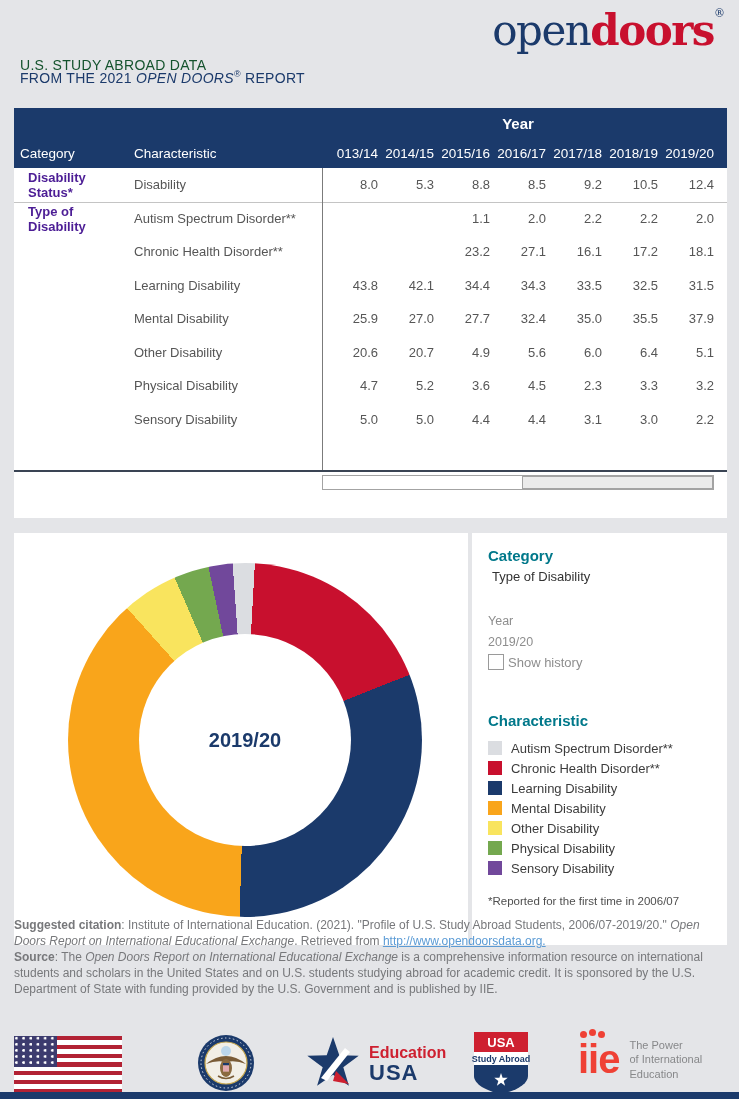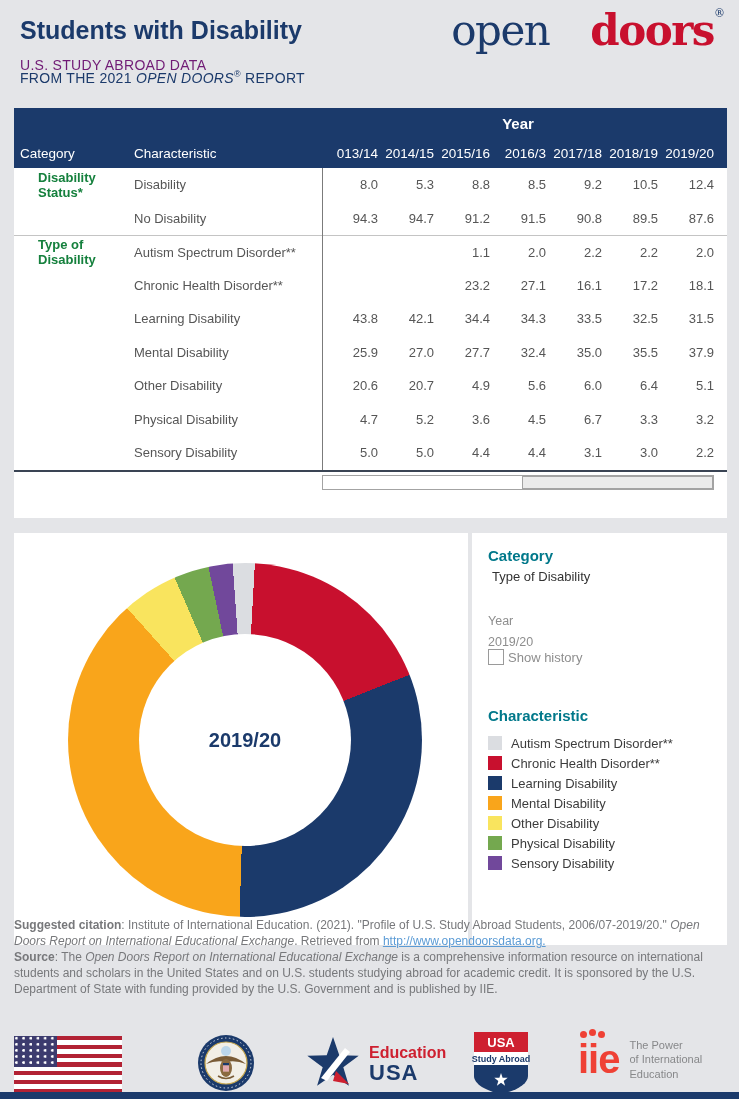--- a/index.html
+++ b/index.html
@@ -1,59 +1,59 @@
 <!DOCTYPE html>
 <html><head>
 <meta charset="utf-8">
 <style>
   * { margin:0; padding:0; box-sizing:border-box; }
   body { background:#E4E5E8; font-family:"Liberation Sans", sans-serif; }
   .page { position:relative; width:739px; height:1099px; background:#E4E5E8; overflow:hidden; }
 
   
   .title { position:absolute; left:20px; top:16px; font-size:25px; font-weight:bold; color:#1B3A6B; }
-  .subtitle1 { position:absolute; left:20px; top:57px; font-size:14px; color:#701a75; letter-spacing:.3px; }
+  .subtitle1 { position:absolute; left:20px; top:57px; font-size:14px; color:#14532d; letter-spacing:.3px; }
   .subtitle2 { position:absolute; left:20px; top:69px; font-size:14px; color:#1B3A6B; letter-spacing:.3px; }
   .subtitle2 .it { font-style:italic; }
   .sup { font-size:9px; vertical-align:super; }
   .logo { position:absolute; right:14px; top:8px; font-family:"DejaVu Serif", serif; font-size:42px; letter-spacing:-1.5px; line-height:1; }
   .logo .open { color:#1B3A6B; }
-  .logo .doors { color:#C8102E; font-weight:bold;margin-left:41px; }
+  .logo .doors { color:#C8102E; font-weight:bold; }
   .logo .reg { font-size:11px; color:#1B3A6B; vertical-align:28px; letter-spacing:0; }
 
   
   .table-card { position:absolute; left:14px; top:108px; width:713px; height:410px; background:#fff; }
   .t-head { position:relative; height:60px; background:#1B3A6B; color:#fff; }
   .t-year-title { position:absolute; left:308px; top:7px; width:392px; text-align:center; font-size:15px; font-weight:bold; }
   .t-head-row { position:absolute; bottom:0; left:0; width:713px; display:grid; grid-template-columns:120px 188px repeat(7,56px); align-items:end; padding-bottom:7px; font-size:13.5px; }
   .th-cat { padding-left:6px; }
   .th-year { text-align:right; }
   .t-body { position:relative; }
   .t-row { display:grid; grid-template-columns:120px 188px repeat(7,56px); height:33.5px; align-items:center; font-size:13px; color:#565656; }
   .t-row.group-sep { border-top:1px solid #C4C4C4; }
-  .td.cat { padding-left:24px; font-weight:bold; color:#15803d; }
+  .td.cat { padding-left:14px; font-weight:bold; color:#4c1d95; }
   .td.val { text-align:right; }
   .v-divider { position:absolute; left:308px; top:60px; width:1px; height:302px; background:#7B7B7B; }
   .t-bottom { position:absolute; left:0; top:362px; width:713px; height:2px; background:#3A4454; }
   .h-scrollbar { position:absolute; left:308px; top:367px; width:392px; height:15px; background:#fff; border:1px solid #A3A3A3; }
   .h-scroll-thumb { position:absolute; left:51%; top:0; width:49%; height:100%; background:#EBEBEB; border:1px solid #A3A3A3; }
 
   
   .chart-card { position:absolute; left:14px; top:533px; width:454px; height:412px; background:#fff; }
   .donut { position:absolute; left:54px; top:30px; width:354px; height:354px; border-radius:50%; }
   .donut-hole { position:absolute; left:125px; top:101px; width:212px; height:212px; border-radius:50%; background:#fff; display:flex; align-items:center; justify-content:center; }
   .donut-label { font-size:20px; font-weight:bold; color:#1B3A6B; }
 
   
   .panel-card { position:absolute; left:472px; top:533px; width:255px; height:412px; background:#fff; padding:14px 16px; }
   .panel-h { color:#00788A; font-size:15px; font-weight:bold; }
   .panel-cat-value { margin:5px 0 0 4px; font-size:13px; color:#333; }
   .panel-year-label { margin-top:30px; font-size:12.5px; color:#8E8E8E; }
   .panel-year-value { margin-top:7px; font-size:12.5px; color:#8E8E8E; }
-  .show-history { display:flex; align-items:center; }
+  .show-history { margin-top:5px; display:flex; align-items:center; }
   .checkbox { width:16px; height:16px; border:1px solid #9A9A9A; background:#fff; display:inline-block; }
   .show-history span.lbl { font-size:13px; color:#8E8E8E; margin-left:4px; }
   .char-h { margin-top:42px; }
   .legend { margin-top:9px; }
   .legend-item { display:flex; align-items:center; height:20px; }
   .legend-swatch { width:14px; height:14px; margin-right:9px; flex:0 0 auto; }
   .legend-label { font-size:13px; color:#3C3C3C; white-space:nowrap; }
   .footnotes { margin-top:16px; font-size:11.5px; color:#4F4F4F; line-height:1.35; width:228px; }
 
   
@@ -80,63 +80,51 @@
   .iie-dots i { width:7px; height:7px; border-radius:50%; background:#EF4135; margin-right:2px; }
   .iie-dots i:nth-child(2){ margin-top:-2px; }
   .iie-tag { margin-left:10px; font-size:11px; color:#87888A; line-height:1.3; }
   .bottom-bar { position:absolute; left:0; bottom:0; width:739px; height:7px; background:#1B3A6B; }
 </style>
 </head>
 <body>
 
 <div class="page">
 
-  <div class="title">Students with Disability</div>
   <div class="subtitle1">U.S. STUDY ABROAD DATA</div>
   <div class="subtitle2"><span>FROM THE 2021 </span><span class="it">OPEN DOORS</span><span class="sup">®</span><span> REPORT</span></div>
   <div class="logo"><span class="open">open</span><span class="doors">doors</span><span class="reg">®</span></div>
 
   <div class="table-card">
     <div class="t-head">
       <div class="t-year-title">Year</div>
       <div class="t-head-row">
         <div class="th-cat">Category</div>
         <div>Characteristic</div>
 
       <div class="th-year">013/14</div>
           <div class="th-year">2014/15</div>
           <div class="th-year">2015/16</div>
-          <div class="th-year">2016/3</div>
+          <div class="th-year">2016/17</div>
           <div class="th-year">2017/18</div>
           <div class="th-year">2018/19</div>
           <div class="th-year">2019/20</div>
         </div>
     </div>
     <div class="t-body" id="table-body">
         <div class="t-row">
           <div class="td cat">Disability Status*</div>
           <div>Disability</div>
           <div class="td val">8.0</div>
           <div class="td val">5.3</div>
           <div class="td val">8.8</div>
           <div class="td val">8.5</div>
           <div class="td val">9.2</div>
           <div class="td val">10.5</div>
           <div class="td val">12.4</div>
-        </div>
-        <div class="t-row">
-          <div class="td cat"></div>
-          <div>No Disability</div>
-          <div class="td val">94.3</div>
-          <div class="td val">94.7</div>
-          <div class="td val">91.2</div>
-          <div class="td val">91.5</div>
-          <div class="td val">90.8</div>
-          <div class="td val">89.5</div>
-          <div class="td val">87.6</div>
         </div>
         <div class="t-row group-sep">
           <div class="td cat">Type of Disability</div>
           <div>Autism Spectrum Disorder**</div>
           <div class="td val"></div>
           <div class="td val"></div>
           <div class="td val">1.1</div>
           <div class="td val">2.0</div>
           <div class="td val">2.2</div>
           <div class="td val">2.2</div>
@@ -186,21 +174,21 @@
           <div class="td val">6.4</div>
           <div class="td val">5.1</div>
         </div>
         <div class="t-row">
           <div class="td cat"></div>
           <div>Physical Disability</div>
           <div class="td val">4.7</div>
           <div class="td val">5.2</div>
           <div class="td val">3.6</div>
           <div class="td val">4.5</div>
-          <div class="td val">6.7</div>
+          <div class="td val">2.3</div>
           <div class="td val">3.3</div>
           <div class="td val">3.2</div>
         </div>
         <div class="t-row">
           <div class="td cat"></div>
           <div>Sensory Disability</div>
           <div class="td val">5.0</div>
           <div class="td val">5.0</div>
           <div class="td val">4.4</div>
           <div class="td val">4.4</div>
@@ -257,20 +245,21 @@
         <div class="legend-item">
           <span class="legend-swatch" style="background: rgb(116, 168, 79);"></span>
           <span class="legend-label">Physical Disability</span>
         </div>
         <div class="legend-item">
           <span class="legend-swatch" style="background: rgb(113, 72, 155);"></span>
           <span class="legend-label">Sensory Disability</span>
         </div>
       </div>
     <div class="footnotes">
+      <div>*Reported for the first time in 2006/07</div>
     </div>
   </div>
 
   <div class="citation">
     <div><b>Suggested citation</b><span>: Institute of International Education. (2021). "Profile of U.S. Study Abroad Students, 2006/07-2019/20." </span><span class="it">Open Doors Report on International Educational Exchange</span><span>. Retrieved from </span><span class="link">http://www.opendoorsdata.org.</span></div>
     <div><b>Source</b><span>: The </span><span class="it">Open Doors Report on International Educational Exchange</span><span> is a comprehensive information resource on international students and scholars in the United States and on U.S. students studying abroad for academic credit. It is sponsored by the U.S. Department of State with funding provided by the U.S. Government and is published by IIE.</span></div>
   </div>
 
   <div class="logos">
     <div class="flag">

